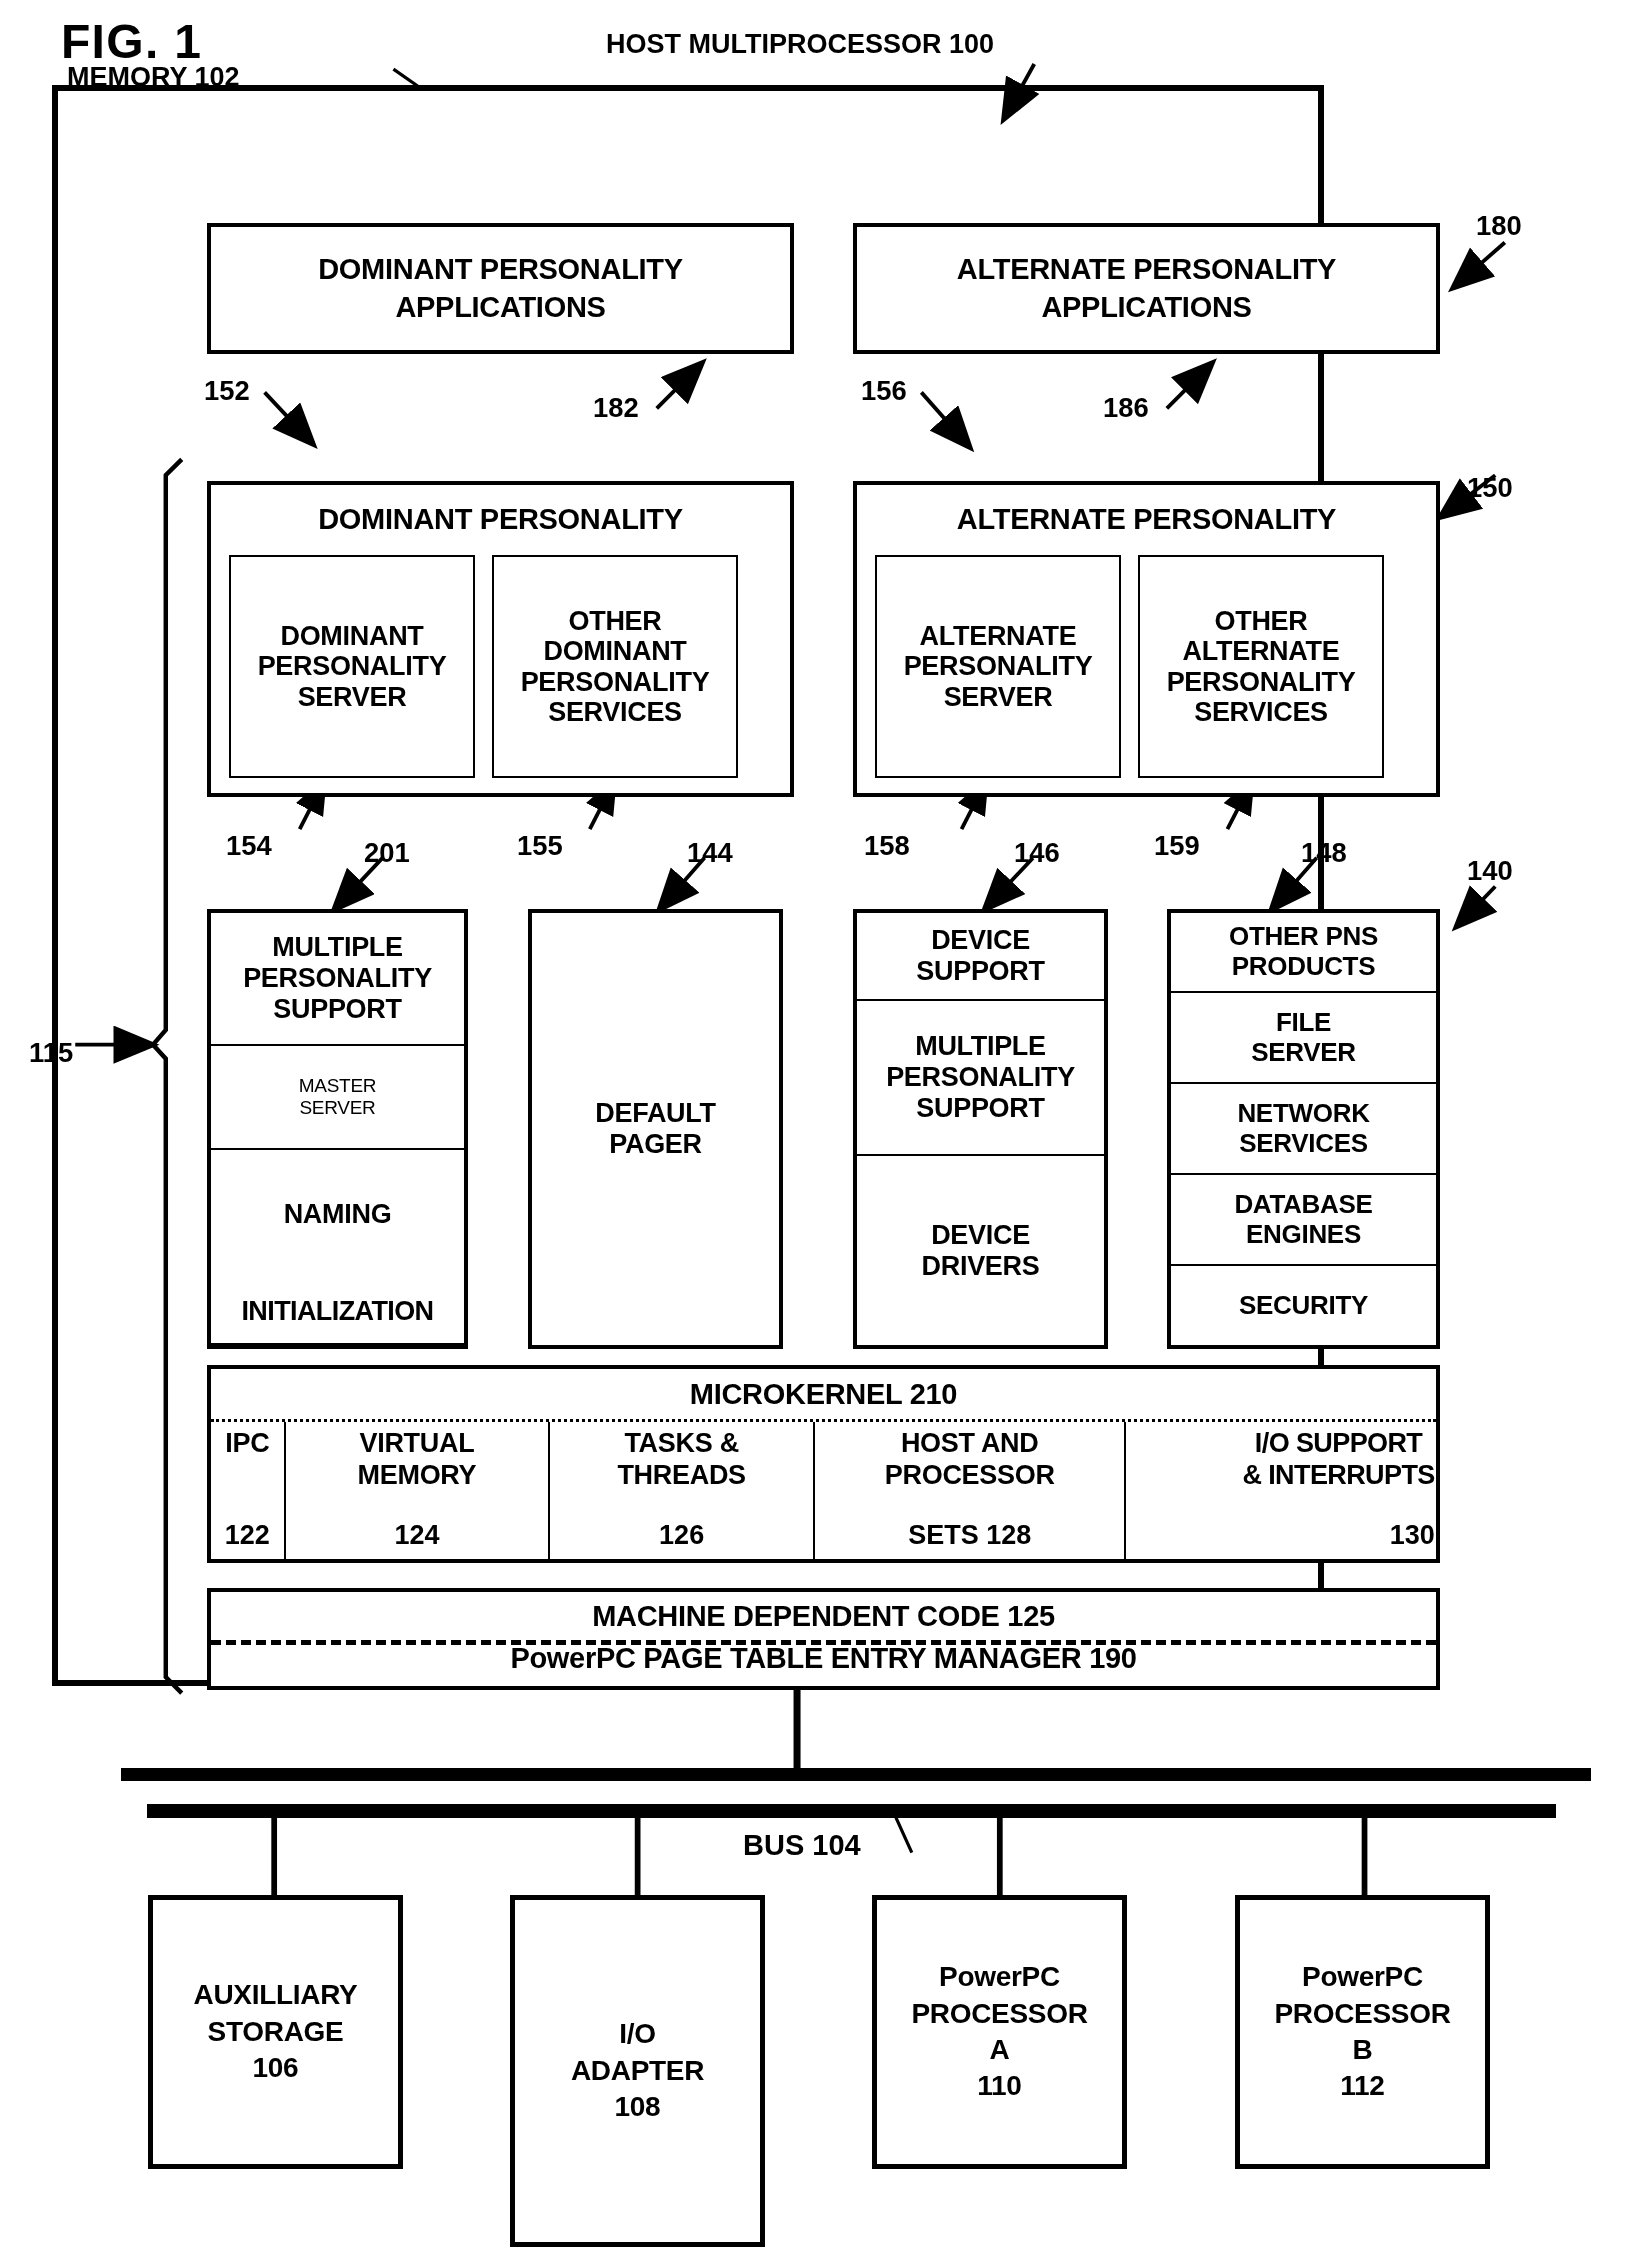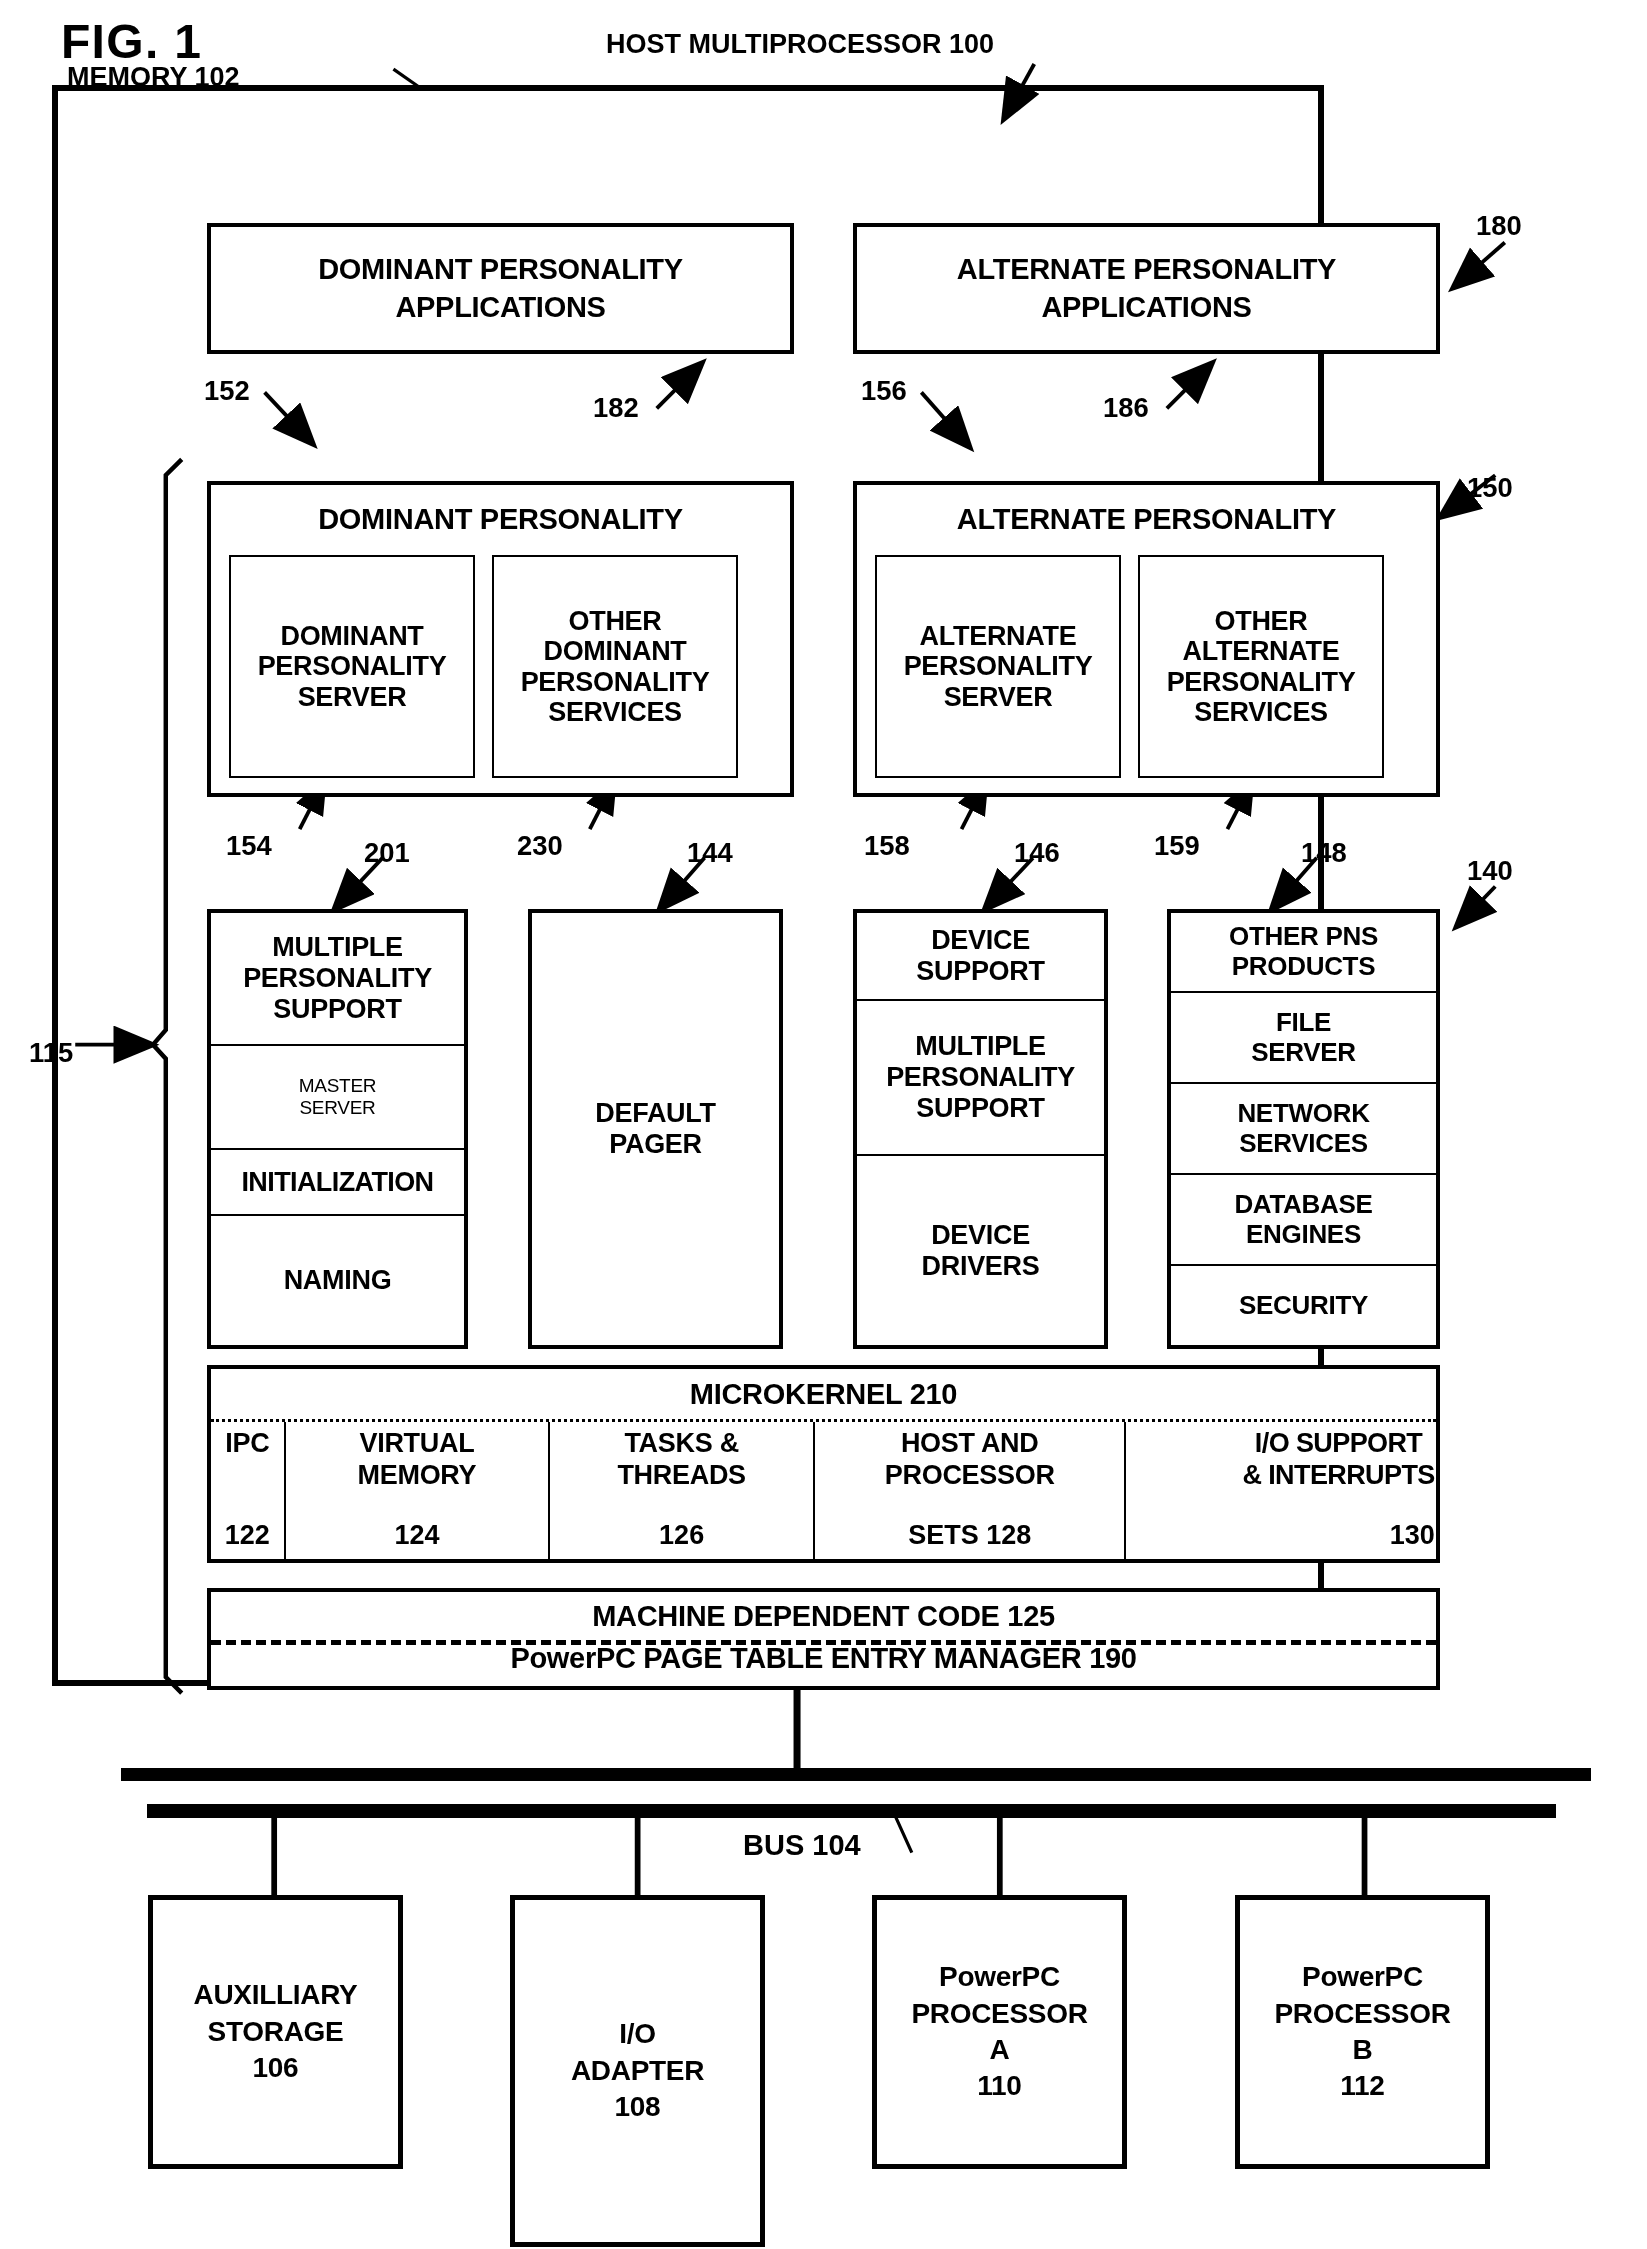--- a/index.html
+++ b/index.html
@@ -96,21 +96,21 @@
 <div class="abs refnum" style="left:1467px;top:463px;margin-top:9px;">150</div>
 <div class="abs refnum" style="left:1467px;top:855px;">140</div>
 <div class="abs refnum" style="left:19px;top:1037px;margin-left:10px;">115</div>
 
 <div class="abs refnum" style="left:593px;top:392px;">182</div>
 <div class="abs refnum" style="left:1103px;top:392px;">186</div>
 <div class="abs refnum" style="left:204px;top:375px;">152</div>
 <div class="abs refnum" style="left:861px;top:375px;">156</div>
 
 <div class="abs refnum" style="left:226px;top:830px;">154</div>
-<div class="abs refnum" style="left:517px;top:830px;">230</div>
+<div class="abs refnum" style="left:517px;top:830px;">155</div>
 <div class="abs refnum" style="left:864px;top:830px;">158</div>
 <div class="abs refnum" style="left:1154px;top:830px;">159</div>
 
 <div class="abs refnum" style="left:364px;top:837px;">201</div>
 <div class="abs refnum" style="left:687px;top:837px;">144</div>
 <div class="abs refnum" style="left:1014px;top:837px;">146</div>
 <div class="abs refnum" style="left:1301px;top:837px;">148</div>
 
 <div class="abs box" style="left:207px;top:223px;width:587px;height:131px;">
   <div class="ctr" style="height:100%;flex-direction:column;font-size:29px;font-weight:700;line-height:1.3;letter-spacing:-0.3px;">
@@ -171,28 +171,28 @@
       <div>PERSONALITY</div>
       <div>SUPPORT</div>
     </div>
   </div>
   <div style="flex:0 0 102px;border-bottom:2.6px solid #000;display:flex;align-items:center;justify-content:center;text-align:center;">
     <div style="font-size:19px;font-weight:400;line-height:1.14;letter-spacing:-0.3px;text-align:center;">
       <div>MASTER</div>
       <div>SERVER</div>
     </div>
   </div>
+  <div style="flex:1 1 auto;display:flex;align-items:center;justify-content:center;text-align:center;">
+    <div style="font-size:27px;font-weight:700;letter-spacing:-0.3px;">
+      <div>NAMING</div>
+    </div>
+  </div>
   <div style="flex:0 0 64px;border-bottom:2.6px solid #000;display:flex;align-items:center;justify-content:center;text-align:center;">
     <div style="font-size:27px;font-weight:700;letter-spacing:-0.6px;">
       <div>INITIALIZATION</div>
-    </div>
-  </div>
-  <div style="flex:1 1 auto;display:flex;align-items:center;justify-content:center;text-align:center;">
-    <div style="font-size:27px;font-weight:700;letter-spacing:-0.3px;">
-      <div>NAMING</div>
     </div>
   </div>
 </div>
 
 <div class="abs cellwrap" style="left:528px;top:909px;width:255px;height:440px;display:flex;align-items:center;justify-content:center;">
   <div style="font-size:27px;font-weight:700;line-height:1.14;text-align:center;letter-spacing:-0.3px;">
     <div>DEFAULT</div>
     <div>PAGER</div>
   </div>
 </div>

